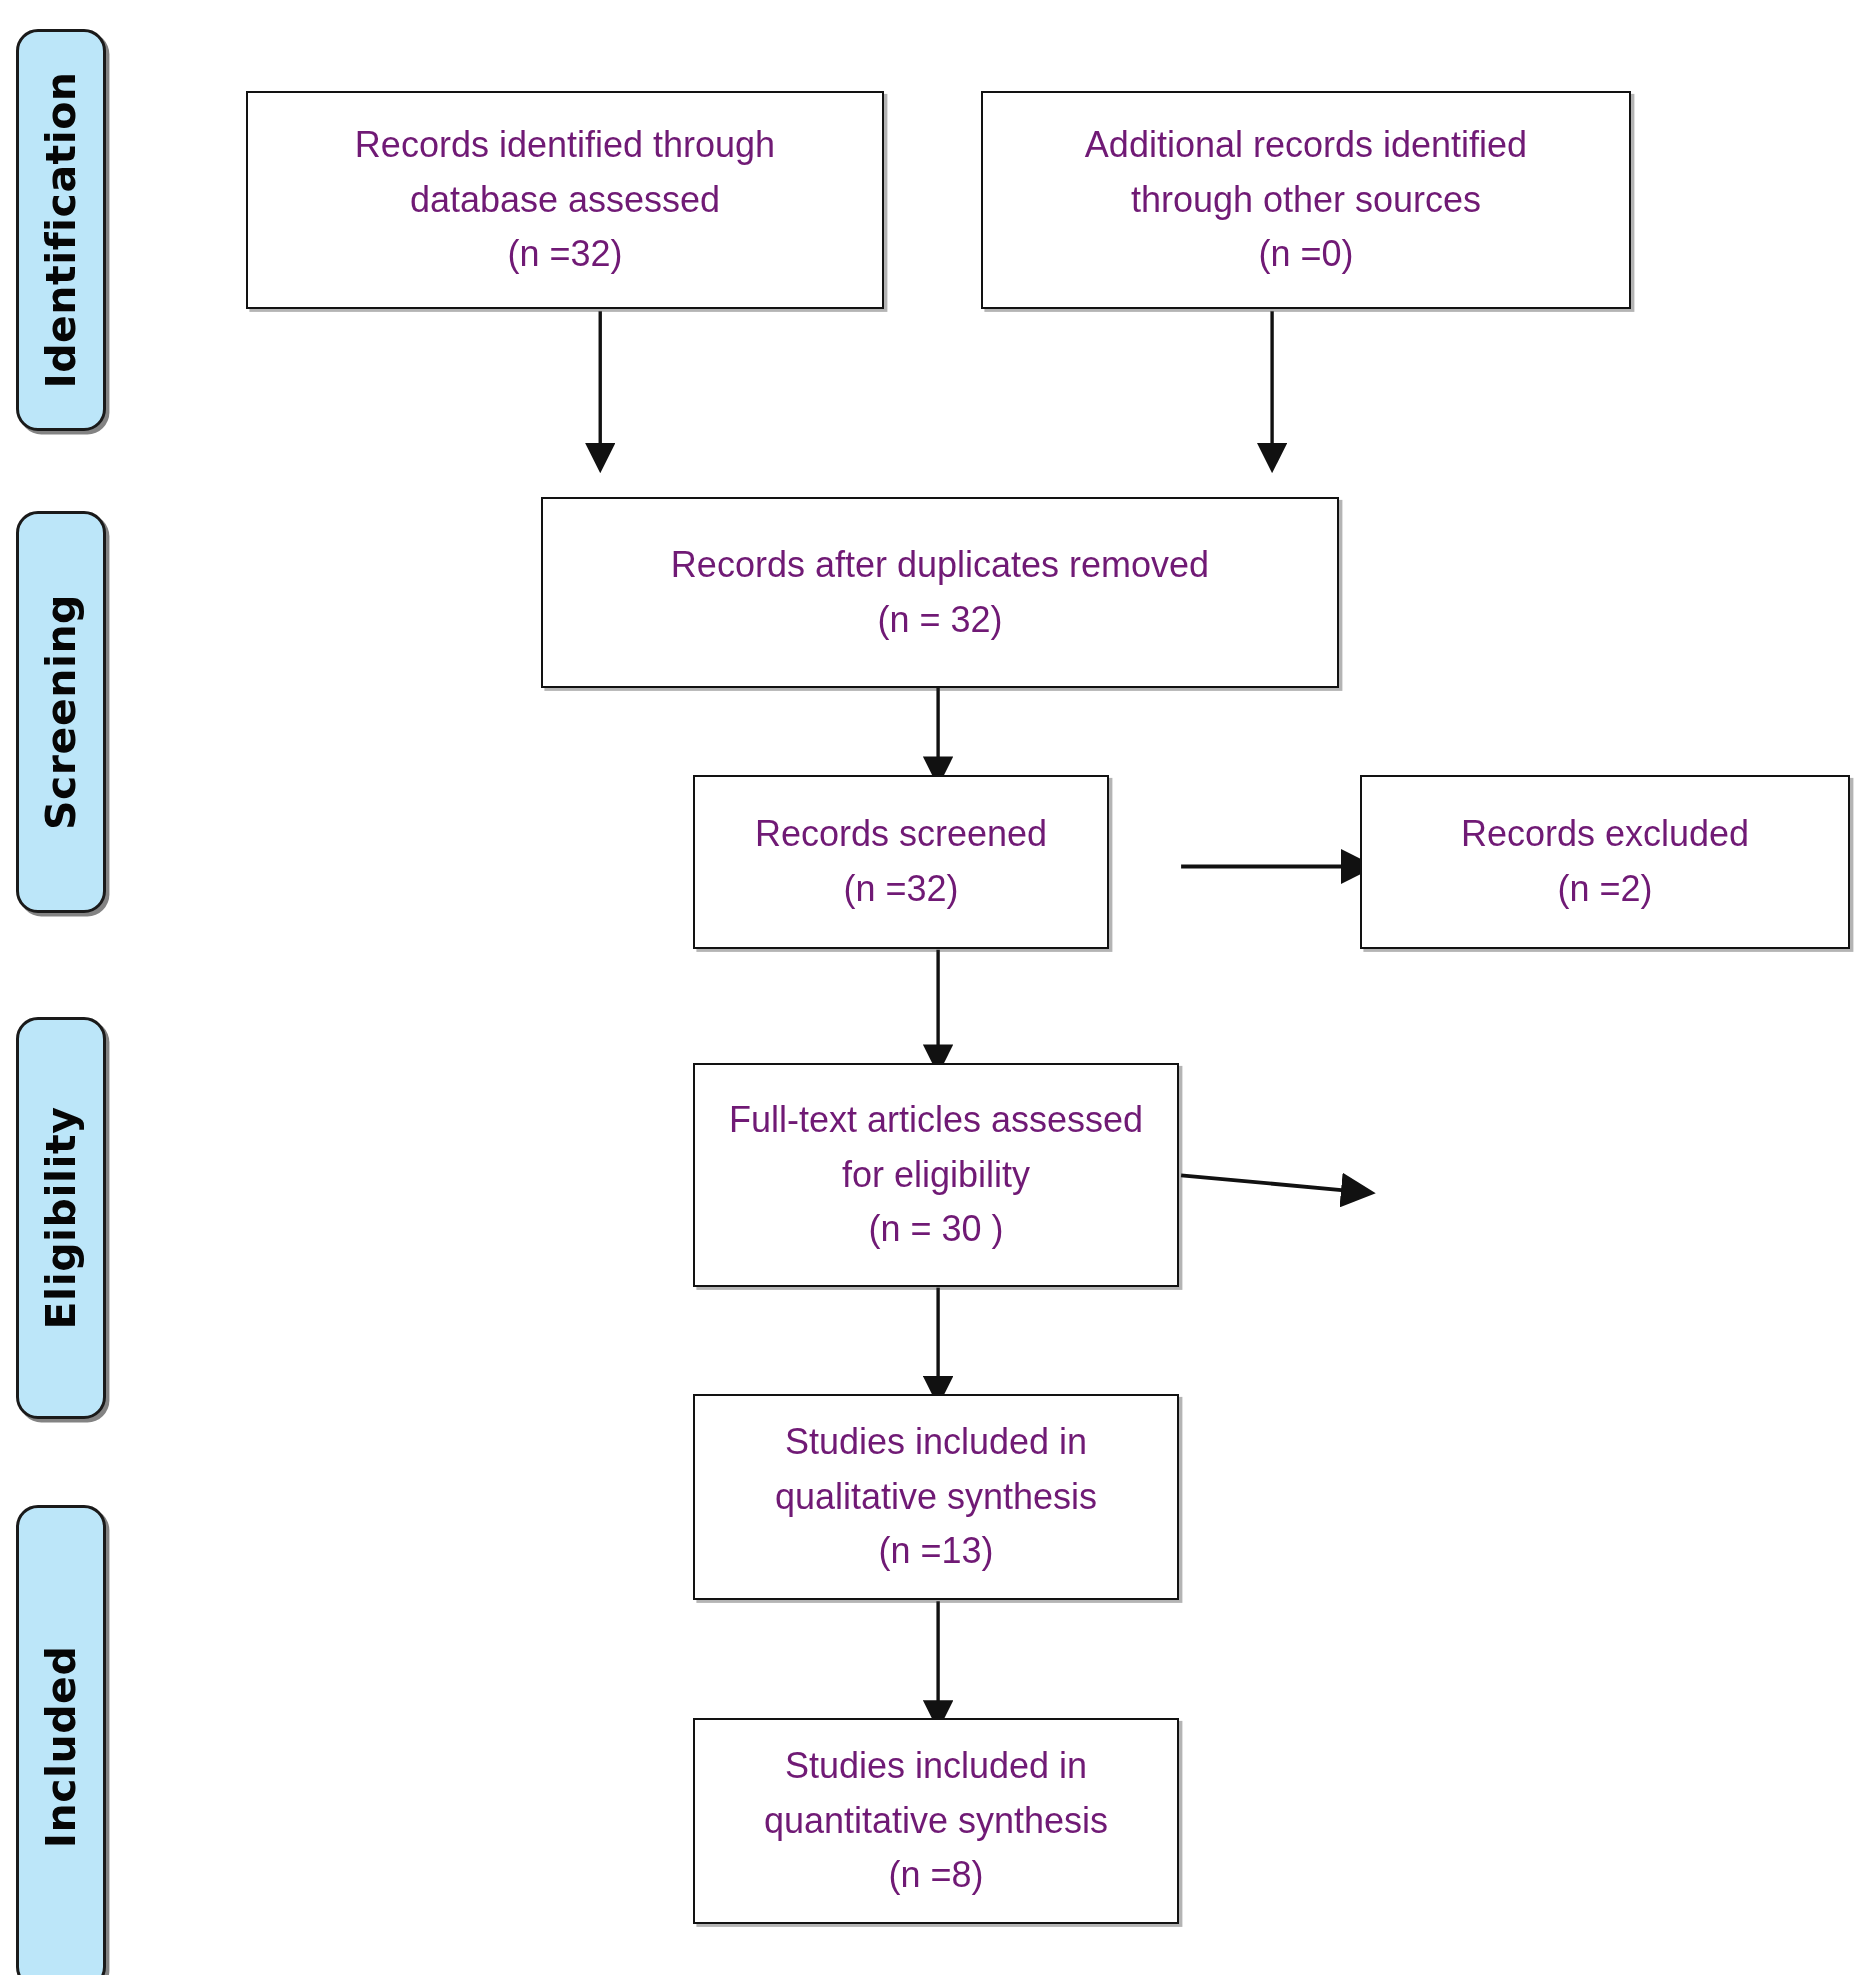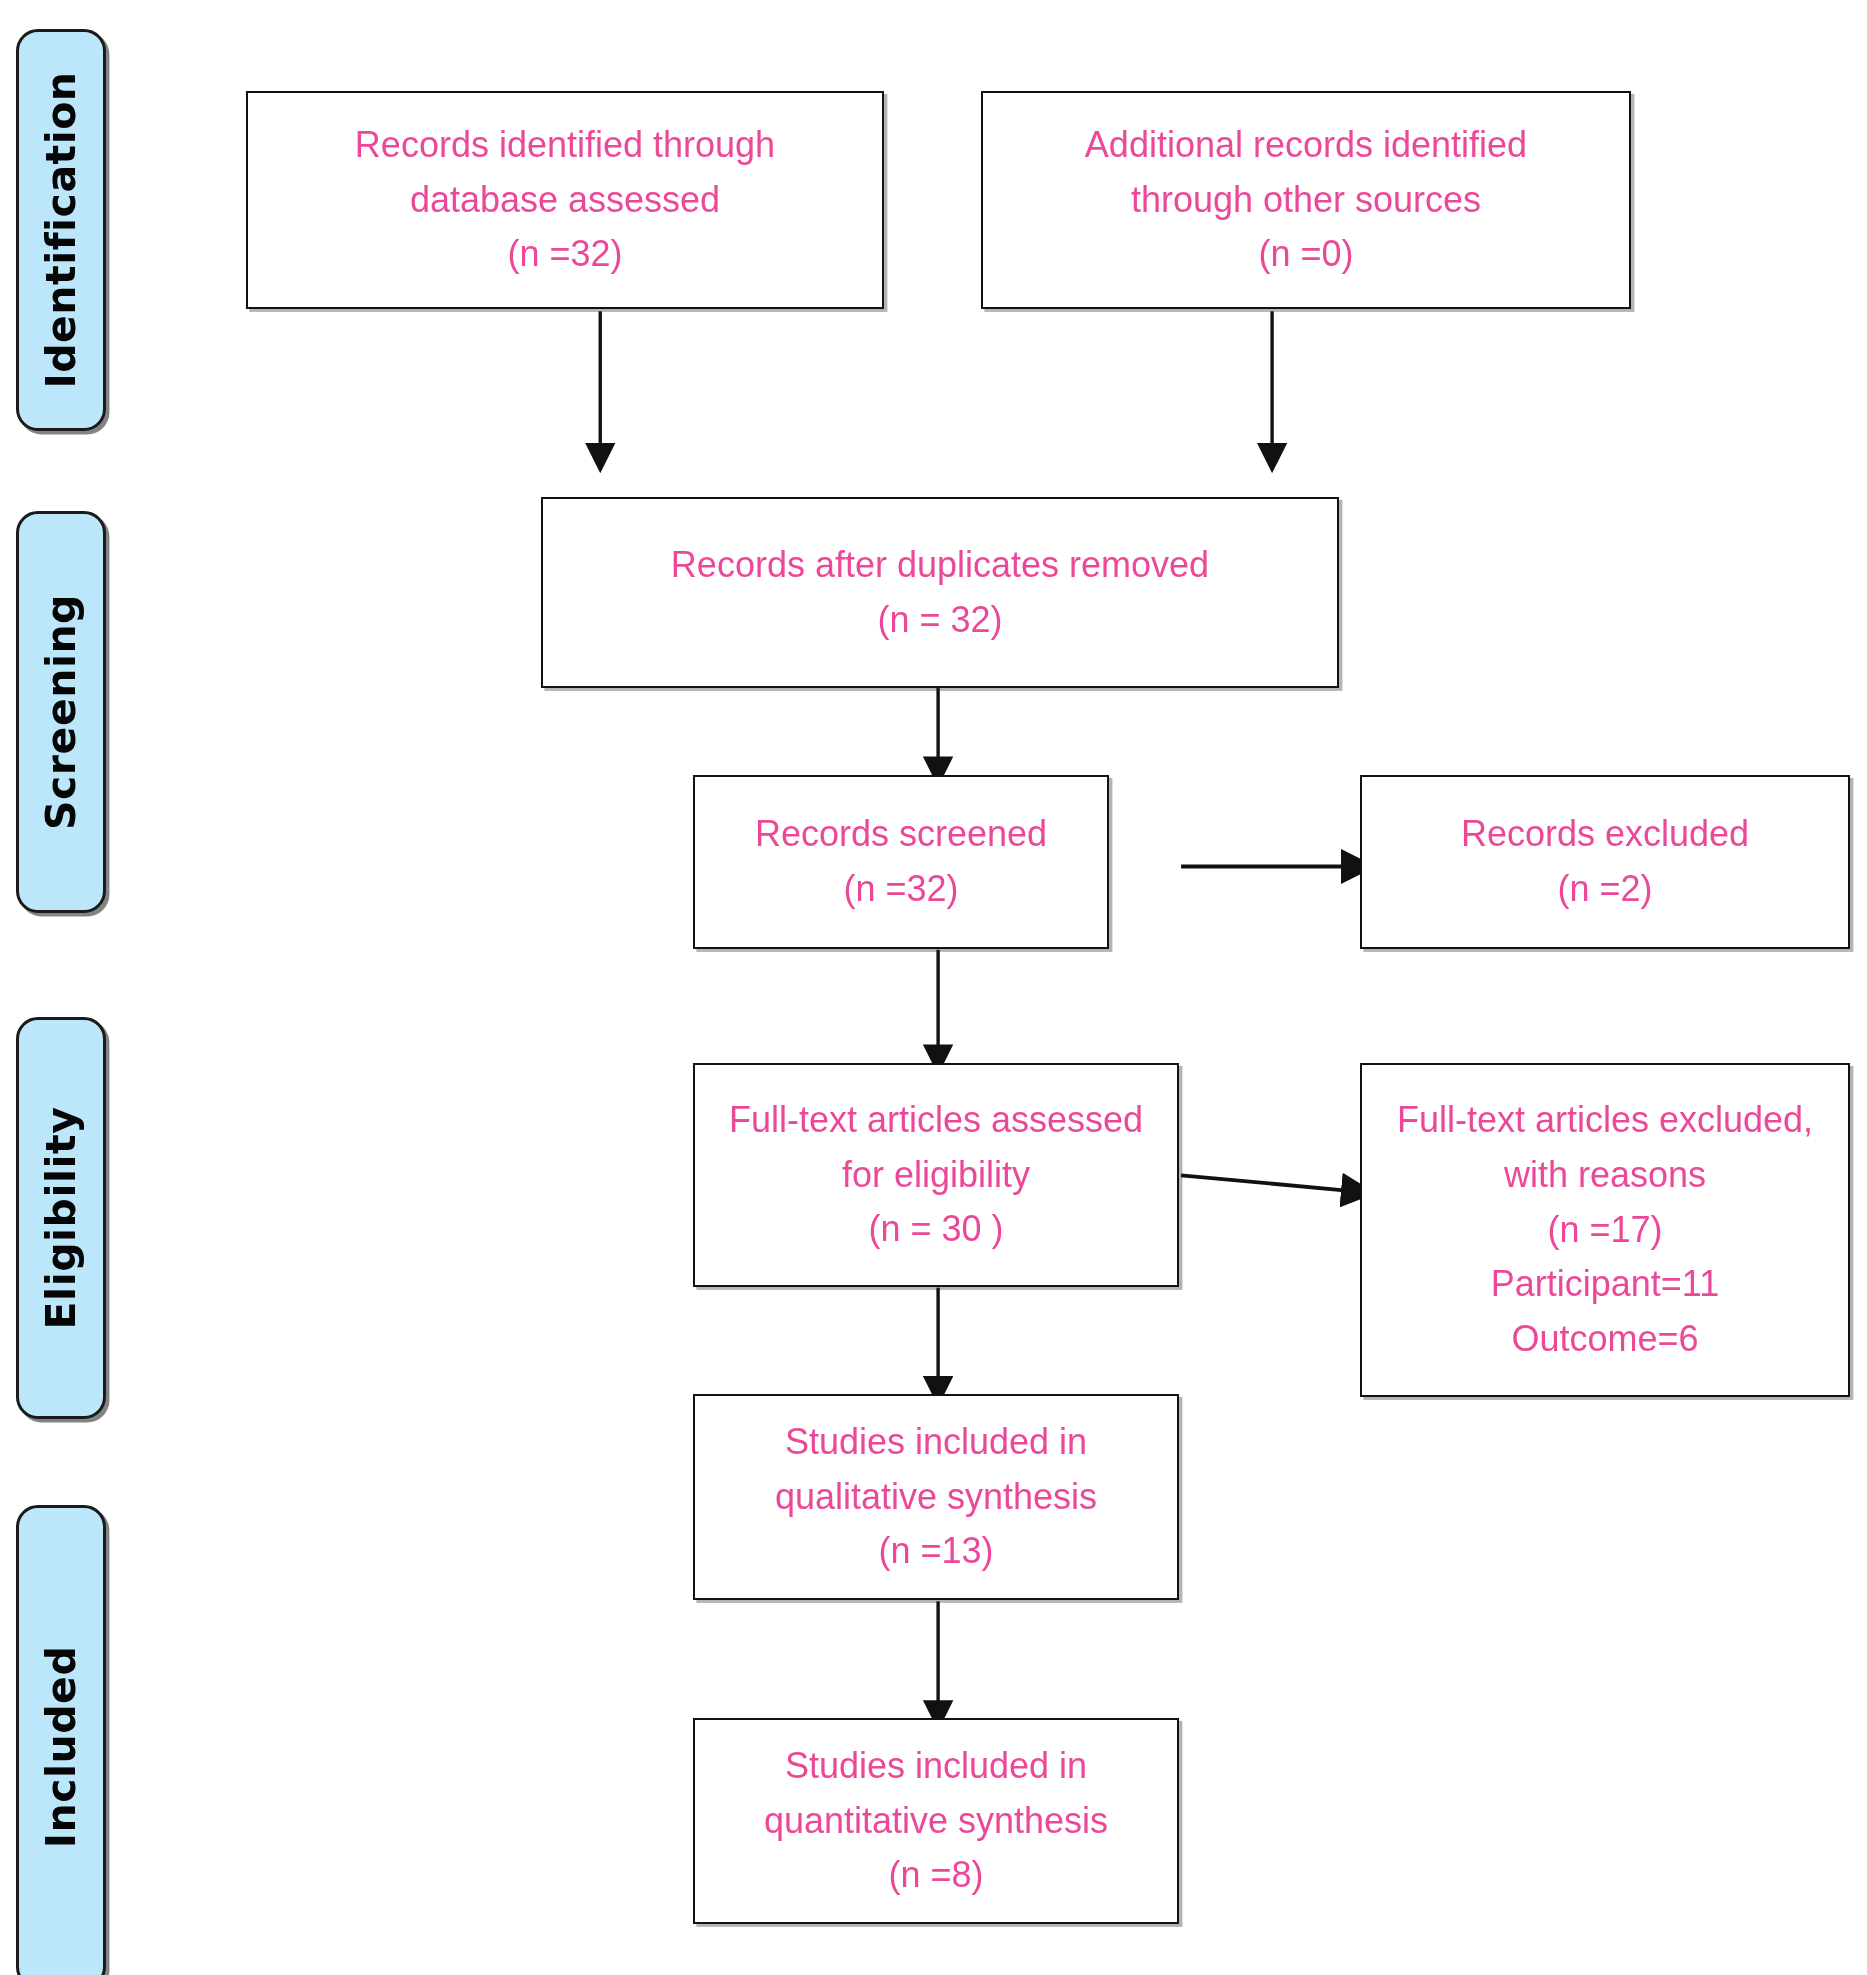--- a/index.html
+++ b/index.html
@@ -57,21 +57,21 @@
     flex-direction: column;
     align-items: center;
     justify-content: center;
     text-align: center;
     padding: 4.8px 11.6px;
   }
   .flow-box .line {
     display: block;
     font-size: 36px;
     line-height: 1.52;
-    color: #ec4899;
+    color: #701a75;
     white-space: nowrap;
     font-family: "Liberation Sans", sans-serif;
   }
 
   #box-db-search    { left: 246px;  top: 91px;  width: 638px; height: 218px; }
   #box-other-src    { left: 981px; top: 91px;  width: 650px; height: 218px; }
   #box-dedup        { left: 541px; top: 461px;  width: 798px; height: 191px; margin-top: 36px; }
   #box-screened     { left: 693px; top: 775px; width: 416px; height: 174px; }
   #box-rec-excluded { left: 1360px; top: 775px; width: 490px; height: 174px; }
   #box-fulltext     { left: 693px; top: 1063px; width: 486px; height: 224px; }
@@ -160,27 +160,20 @@
     <span class="line">Records excluded</span>
     <span class="line">(n =2)</span>
   </div>
 
   <div class="flow-box" id="box-fulltext">
     <span class="line">Full-text articles assessed</span>
     <span class="line">for eligibility</span>
     <span class="line">(n = 30 )</span>
   </div>
 
-  <div class="flow-box" id="box-ft-excluded">
-    <span class="line">Full-text articles excluded,</span>
-    <span class="line">with reasons</span>
-    <span class="line">(n =17)</span>
-    <span class="line">Participant=11</span>
-    <span class="line">Outcome=6</span>
-  </div>
 
   <div class="flow-box" id="box-qual">
     <span class="line">Studies included in</span>
     <span class="line">qualitative synthesis</span>
     <span class="line">(n =13)</span>
   </div>
 
   <div class="flow-box" id="box-quant">
     <span class="line">Studies included in</span>
     <span class="line">quantitative synthesis</span>

